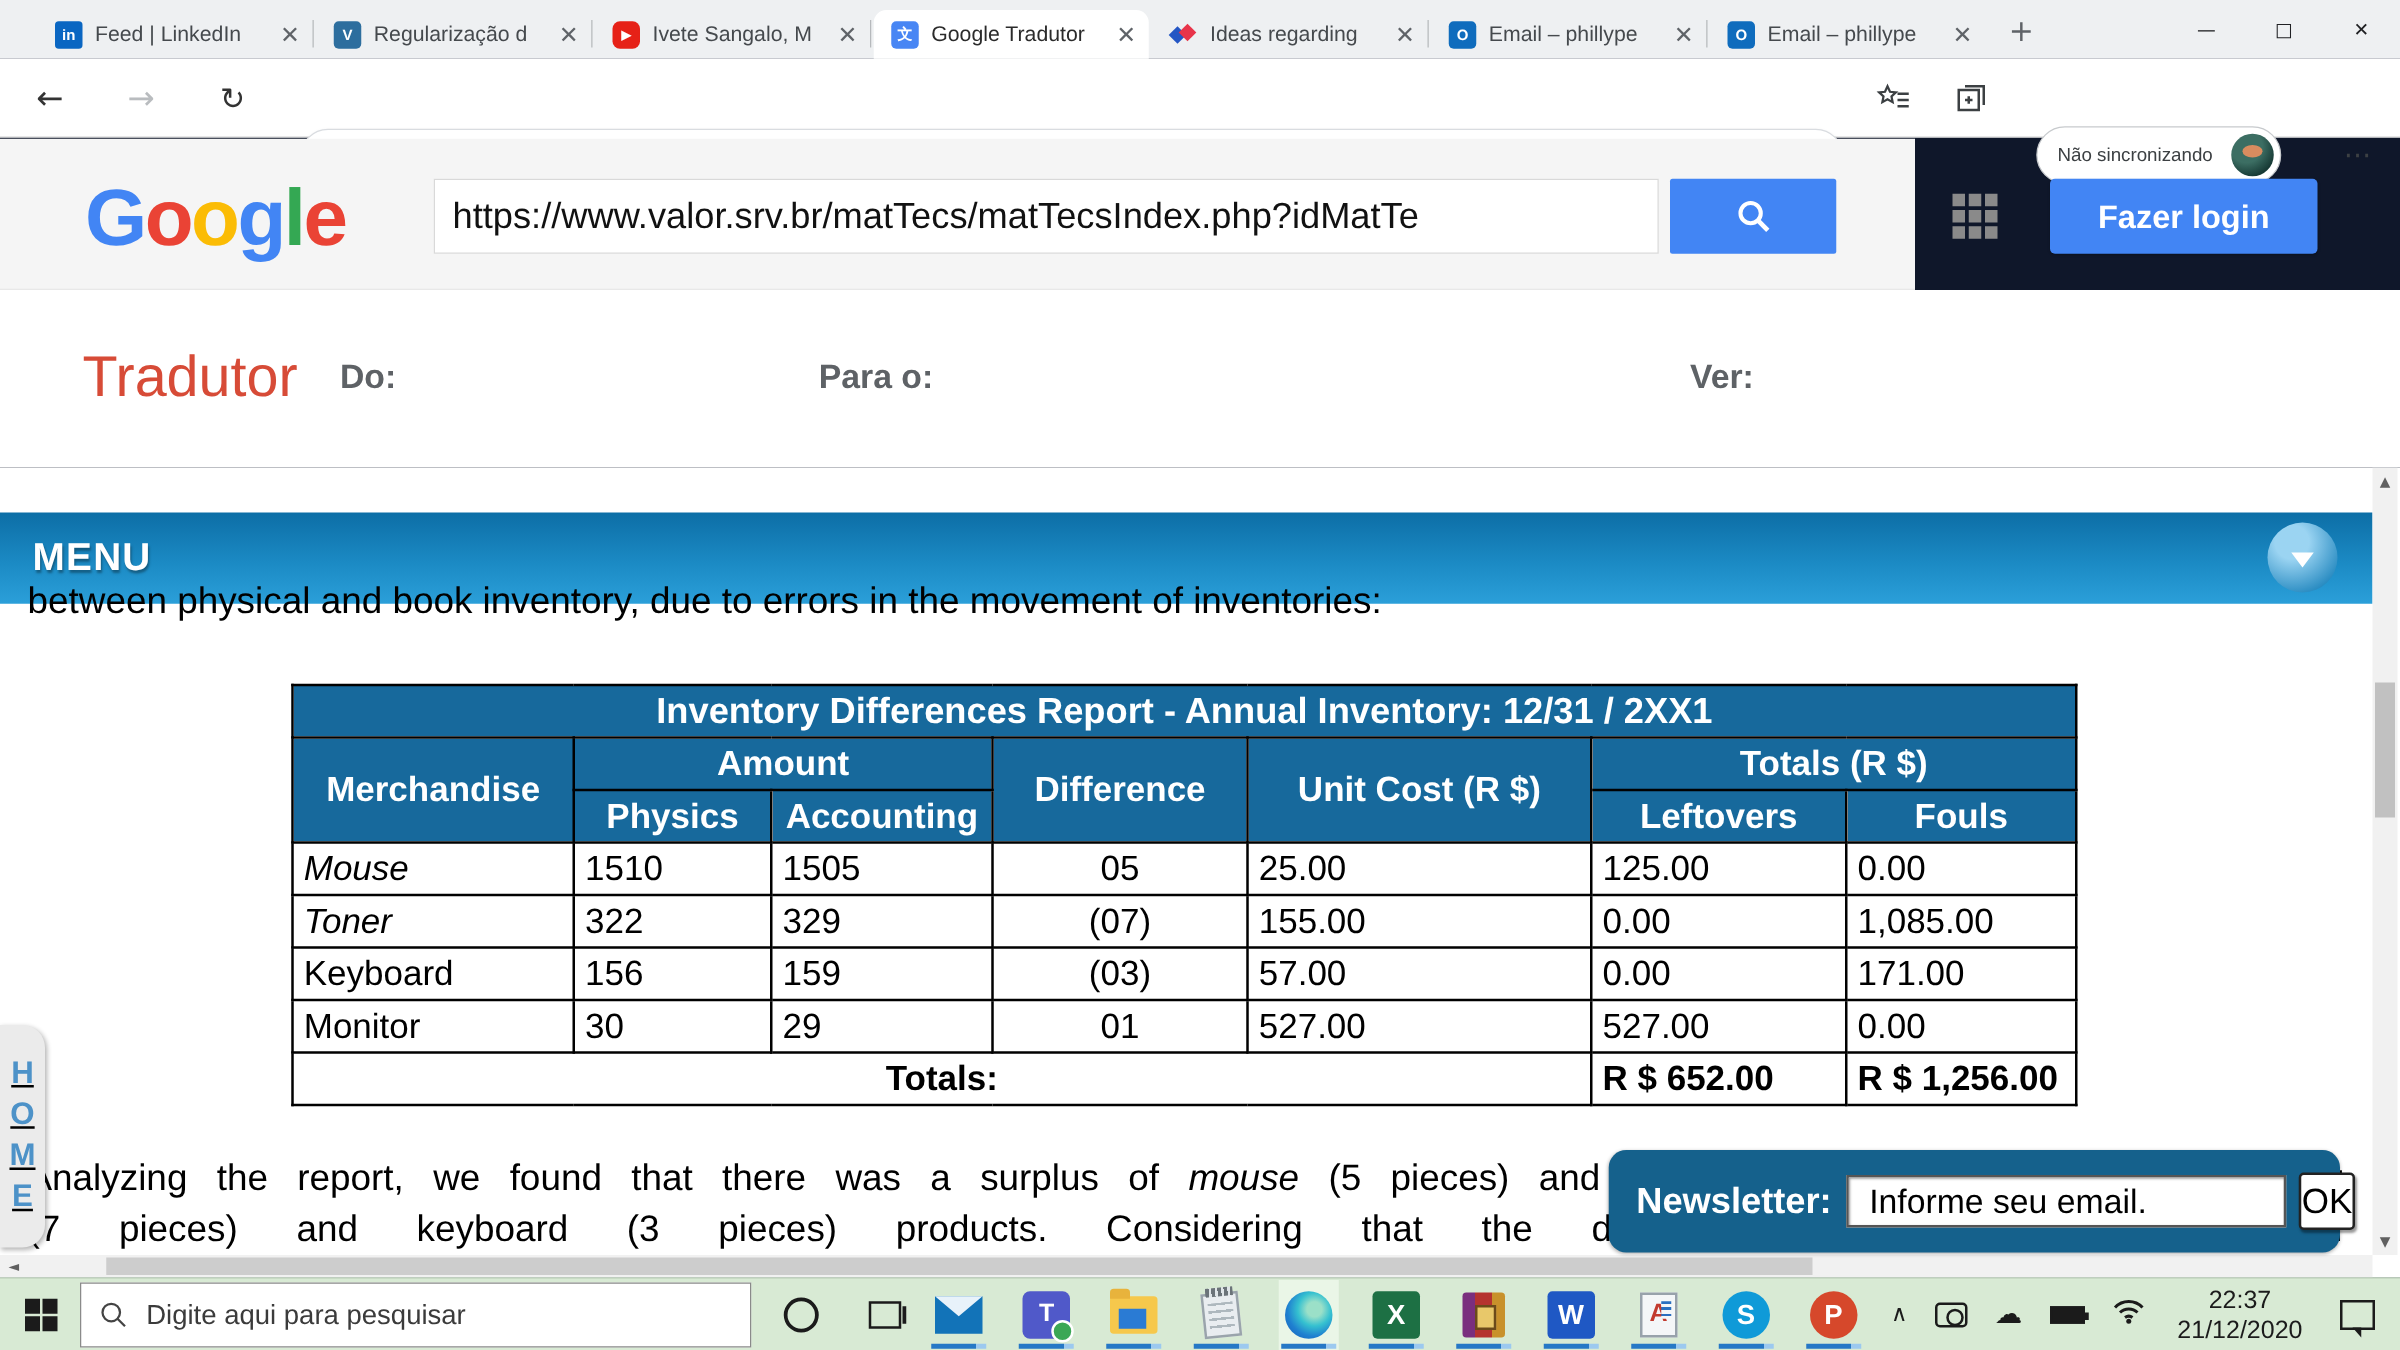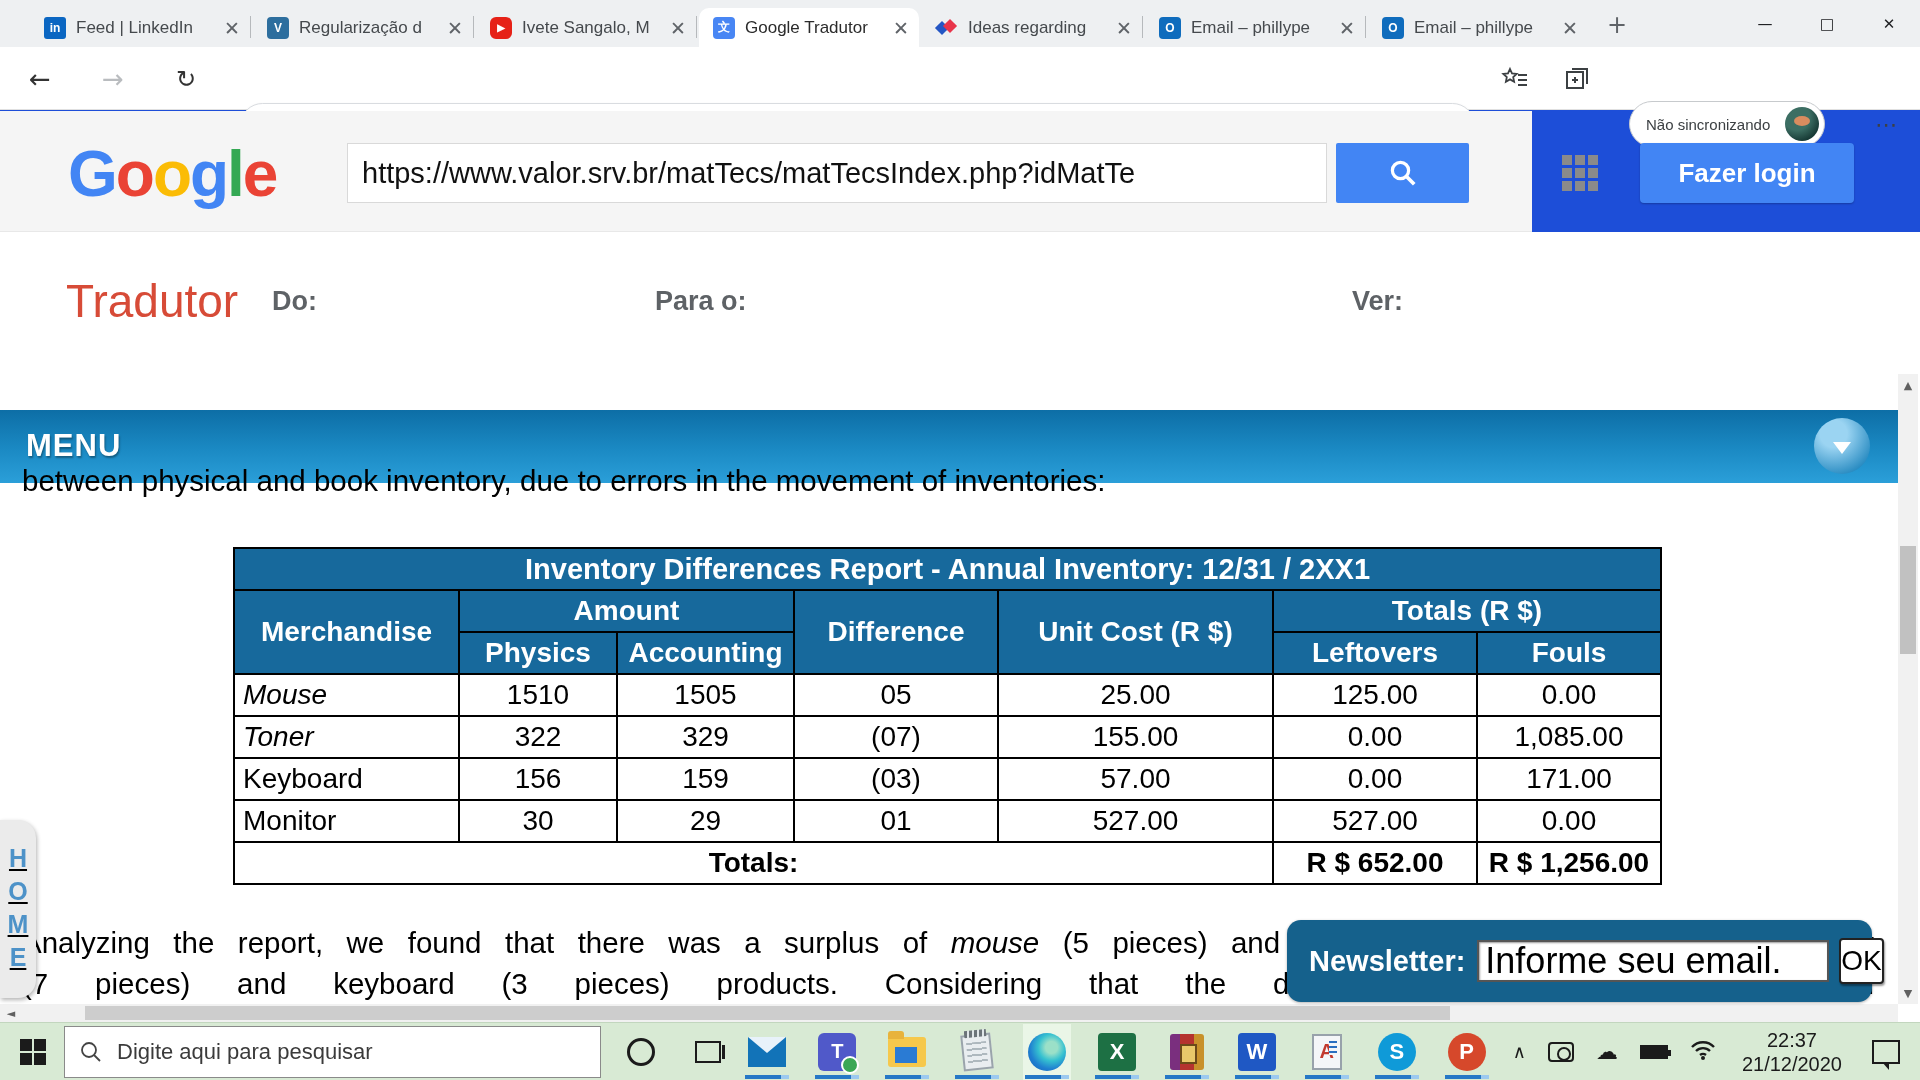--- a/index.html
+++ b/index.html
@@ -1,18 +1,18 @@
 <!DOCTYPE html>
 <html><head>
 <meta charset="utf-8">
 <style>
   * { margin:0; padding:0; box-sizing:border-box; }
   html,body { width:1920px; height:1080px; overflow:hidden; }
   body { font-family:"Liberation Sans", sans-serif; background:#fff; }
-  .screen { position:relative; width:1920px; height:1080px; background:#1d4ed8; }
+  .screen { position:relative; width:1920px; height:1080px; background:#0f172a; }
 
   
   .tabbar { position:absolute; left:0; top:0; width:1920px; height:47px; background:#eef0f2; }
   .tab { position:absolute; top:8px; height:39px; width:220px; display:flex; align-items:center;
          padding:0 10px 0 14px; color:#45494d; font-size:17px; }
   .tab .sep { position:absolute; right:-1px; top:8px; height:22px; width:1px; background:#b6b9bc; }
   .tab.active { background:#fff; border-radius:10px 10px 0 0; color:#2b2b2b; z-index:2; }
   .tab-label { flex:1; white-space:nowrap; overflow:hidden; margin-left:10px; }
   .tab-close { font-size:19px; color:#5f6368; margin-left:6px; font-family:"DejaVu Sans",sans-serif; }
   .fav { width:22px; height:22px; border-radius:4px; display:flex; align-items:center; justify-content:center;
@@ -117,36 +117,36 @@
   .p1 { top:86px; } .p2 { top:548px; }
   .vivax { text-decoration:underline; text-decoration-thickness:2px; text-underline-offset:5px; }
   .ital { font-style:italic; }
 
   
   .invtable { position:absolute; left:233px; top:173px; width:1427px; border-collapse:collapse;
               table-layout:fixed; font-size:28px; color:#000; }
   .invtable td, .invtable th { border:2px solid #000; padding:2px 8px; overflow:hidden; white-space:nowrap; }
   .invtable .hd { background:#17699c; color:#fff; font-weight:bold; text-align:center; }
   .tbl-title { font-size:29px; height:40px; }
-  .num { text-align:center; } .ctr { text-align:center; } .bold { font-weight:bold; }
+  .num { text-align:left; } .ctr { text-align:center; } .bold { font-weight:bold; }
   .rowname { text-align:left; }
   .invtable tr { height:42px; }
 
   
   .home-flap { position:absolute; left:0; top:446px; width:36px; height:178px; background:#ebebeb;
                border-radius:0 18px 18px 0; box-shadow:1px 2px 4px rgba(0,0,0,.3); z-index:5;text-decoration:underline; }
   .home-letters { display:block; width:1em; margin:22px auto 0; word-break:break-all; text-align:center;
                   color:#4d92c8; font-weight:bold; font-size:25px; line-height:33px; }
 
   
   .newsletter { position:absolute; left:1287px; top:546px; width:585px; height:82px; background:#15618c;
                 border-radius:14px; display:flex; align-items:center; padding:0 10px 0 22px; z-index:6;
                 box-shadow:0 1px 3px rgba(0,0,0,.3); }
   .nl-label { color:#fff; font-weight:bold; font-size:29px; margin-right:12px; white-space:nowrap; }
-  .nl-input { width:352px; height:42px; font-size:36px; padding:0 6px; border:2px solid #555;
+  .nl-input { width:352px; height:42px; font-size:27px; padding:0 16px; border:2px solid #555;
               box-shadow:inset 1px 1px 2px rgba(0,0,0,.4); font-family:"Liberation Sans",sans-serif; color:#000; }
   .nl-ok { margin-left:10px; width:52px; height:46px; background:#fff; border:2px solid #222; border-radius:4px;
            font-size:28px; color:#000; display:flex; align-items:center; justify-content:center;
            box-shadow:1px 2px 2px rgba(0,0,0,.4); }
 
   
   .vscroll { position:absolute; left:1898px; top:0; width:20px; height:630px; background:#f1f1f1; }
   .vs-arrow { position:absolute; left:0; width:20px; height:18px; color:#606060; font-size:11px;
               display:flex; align-items:center; justify-content:center; font-family:"DejaVu Sans",sans-serif; }
   .vs-up { top:2px; } .vs-down { bottom:2px; }

